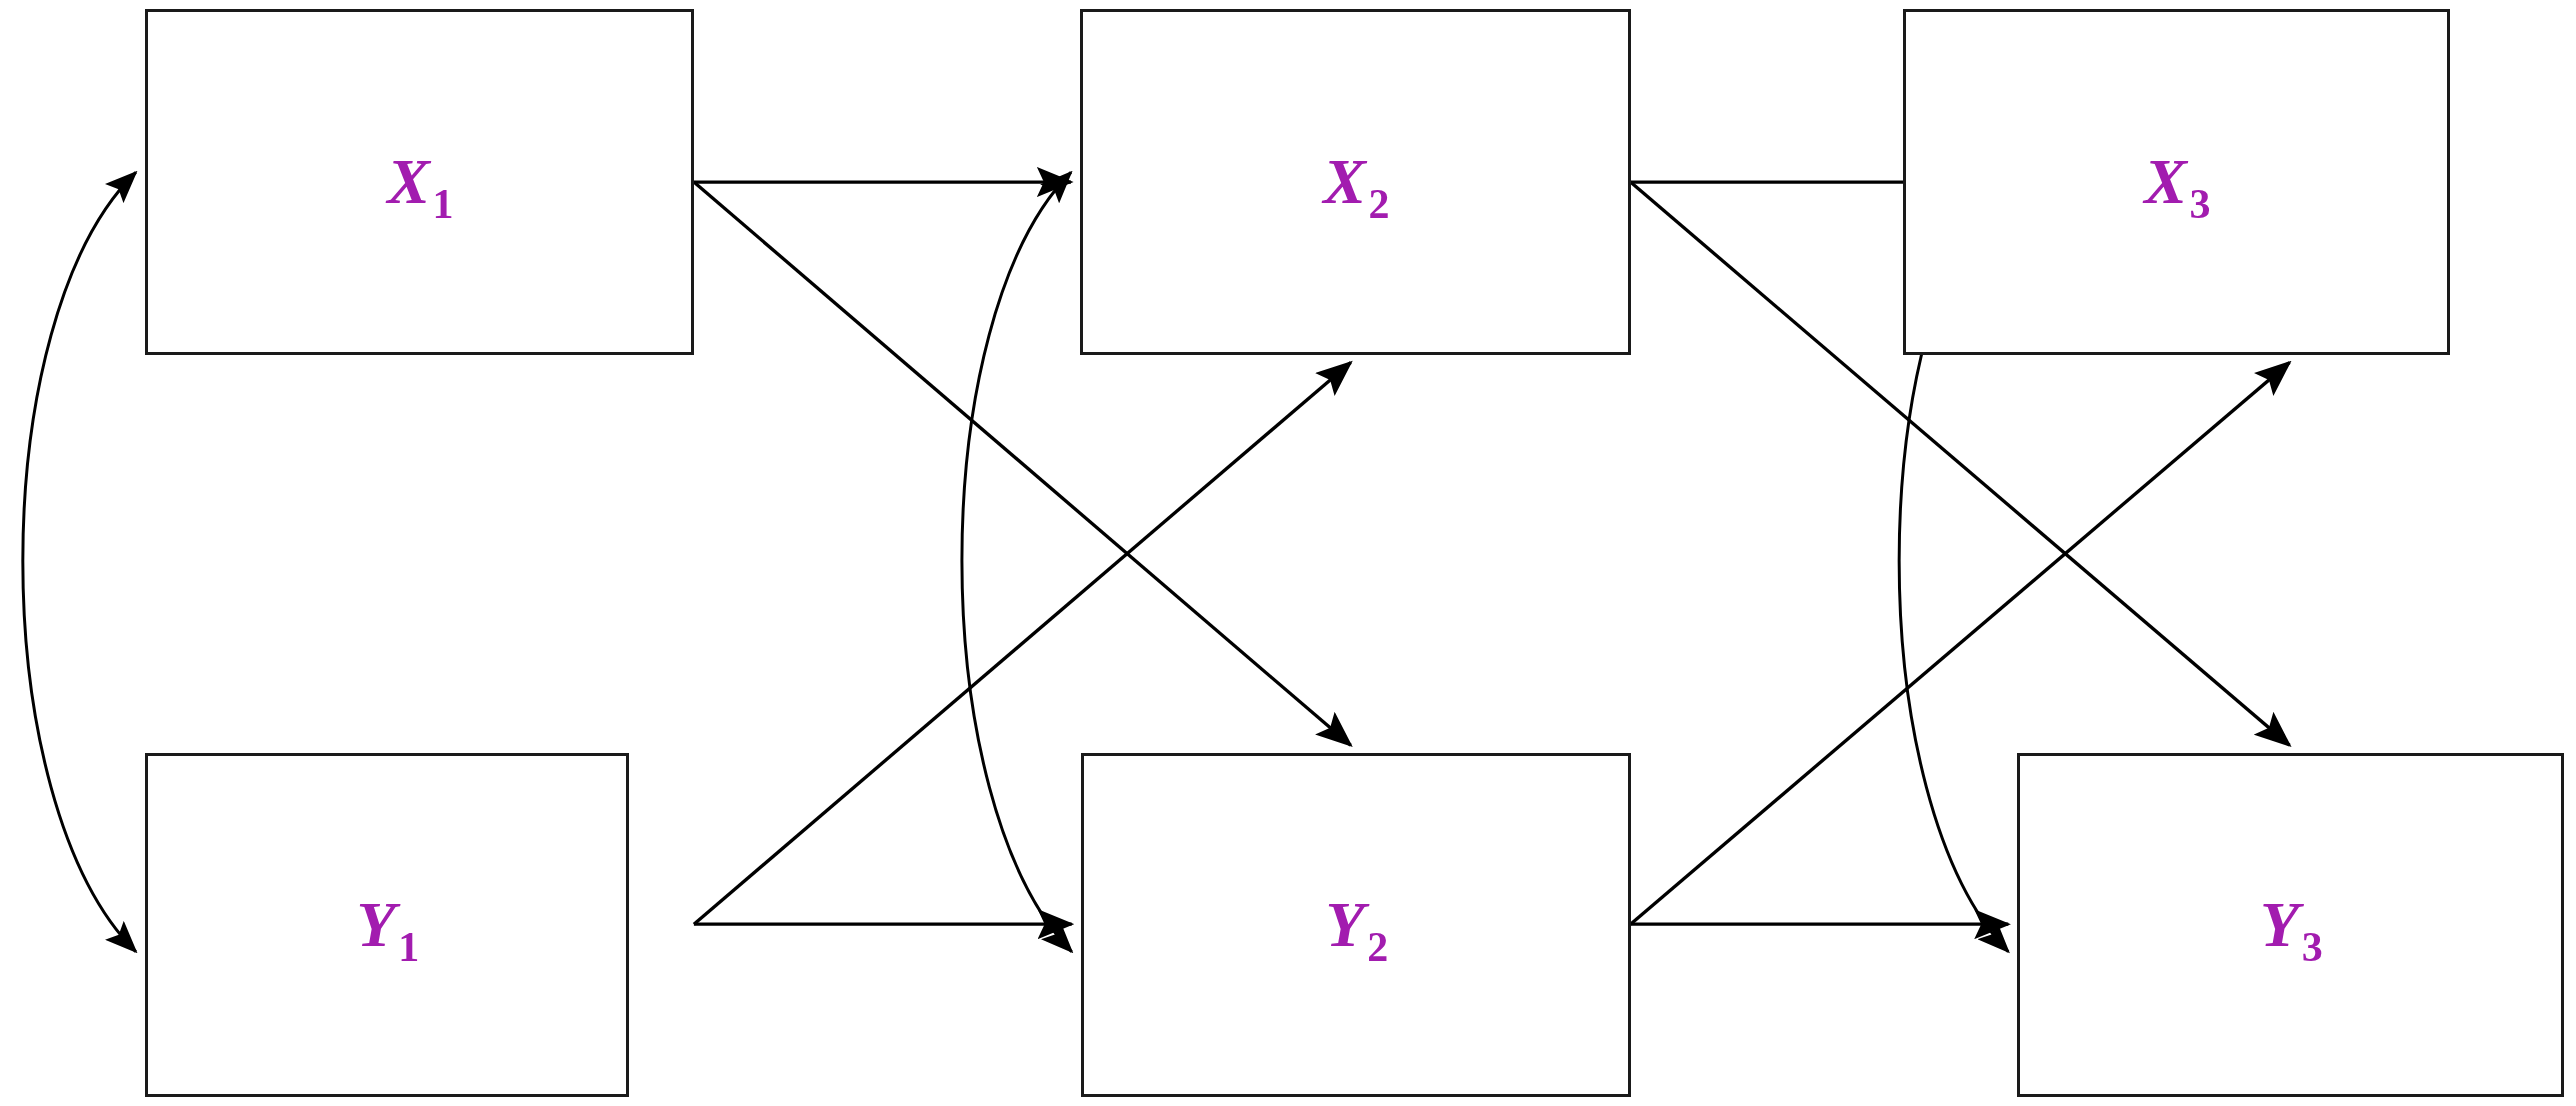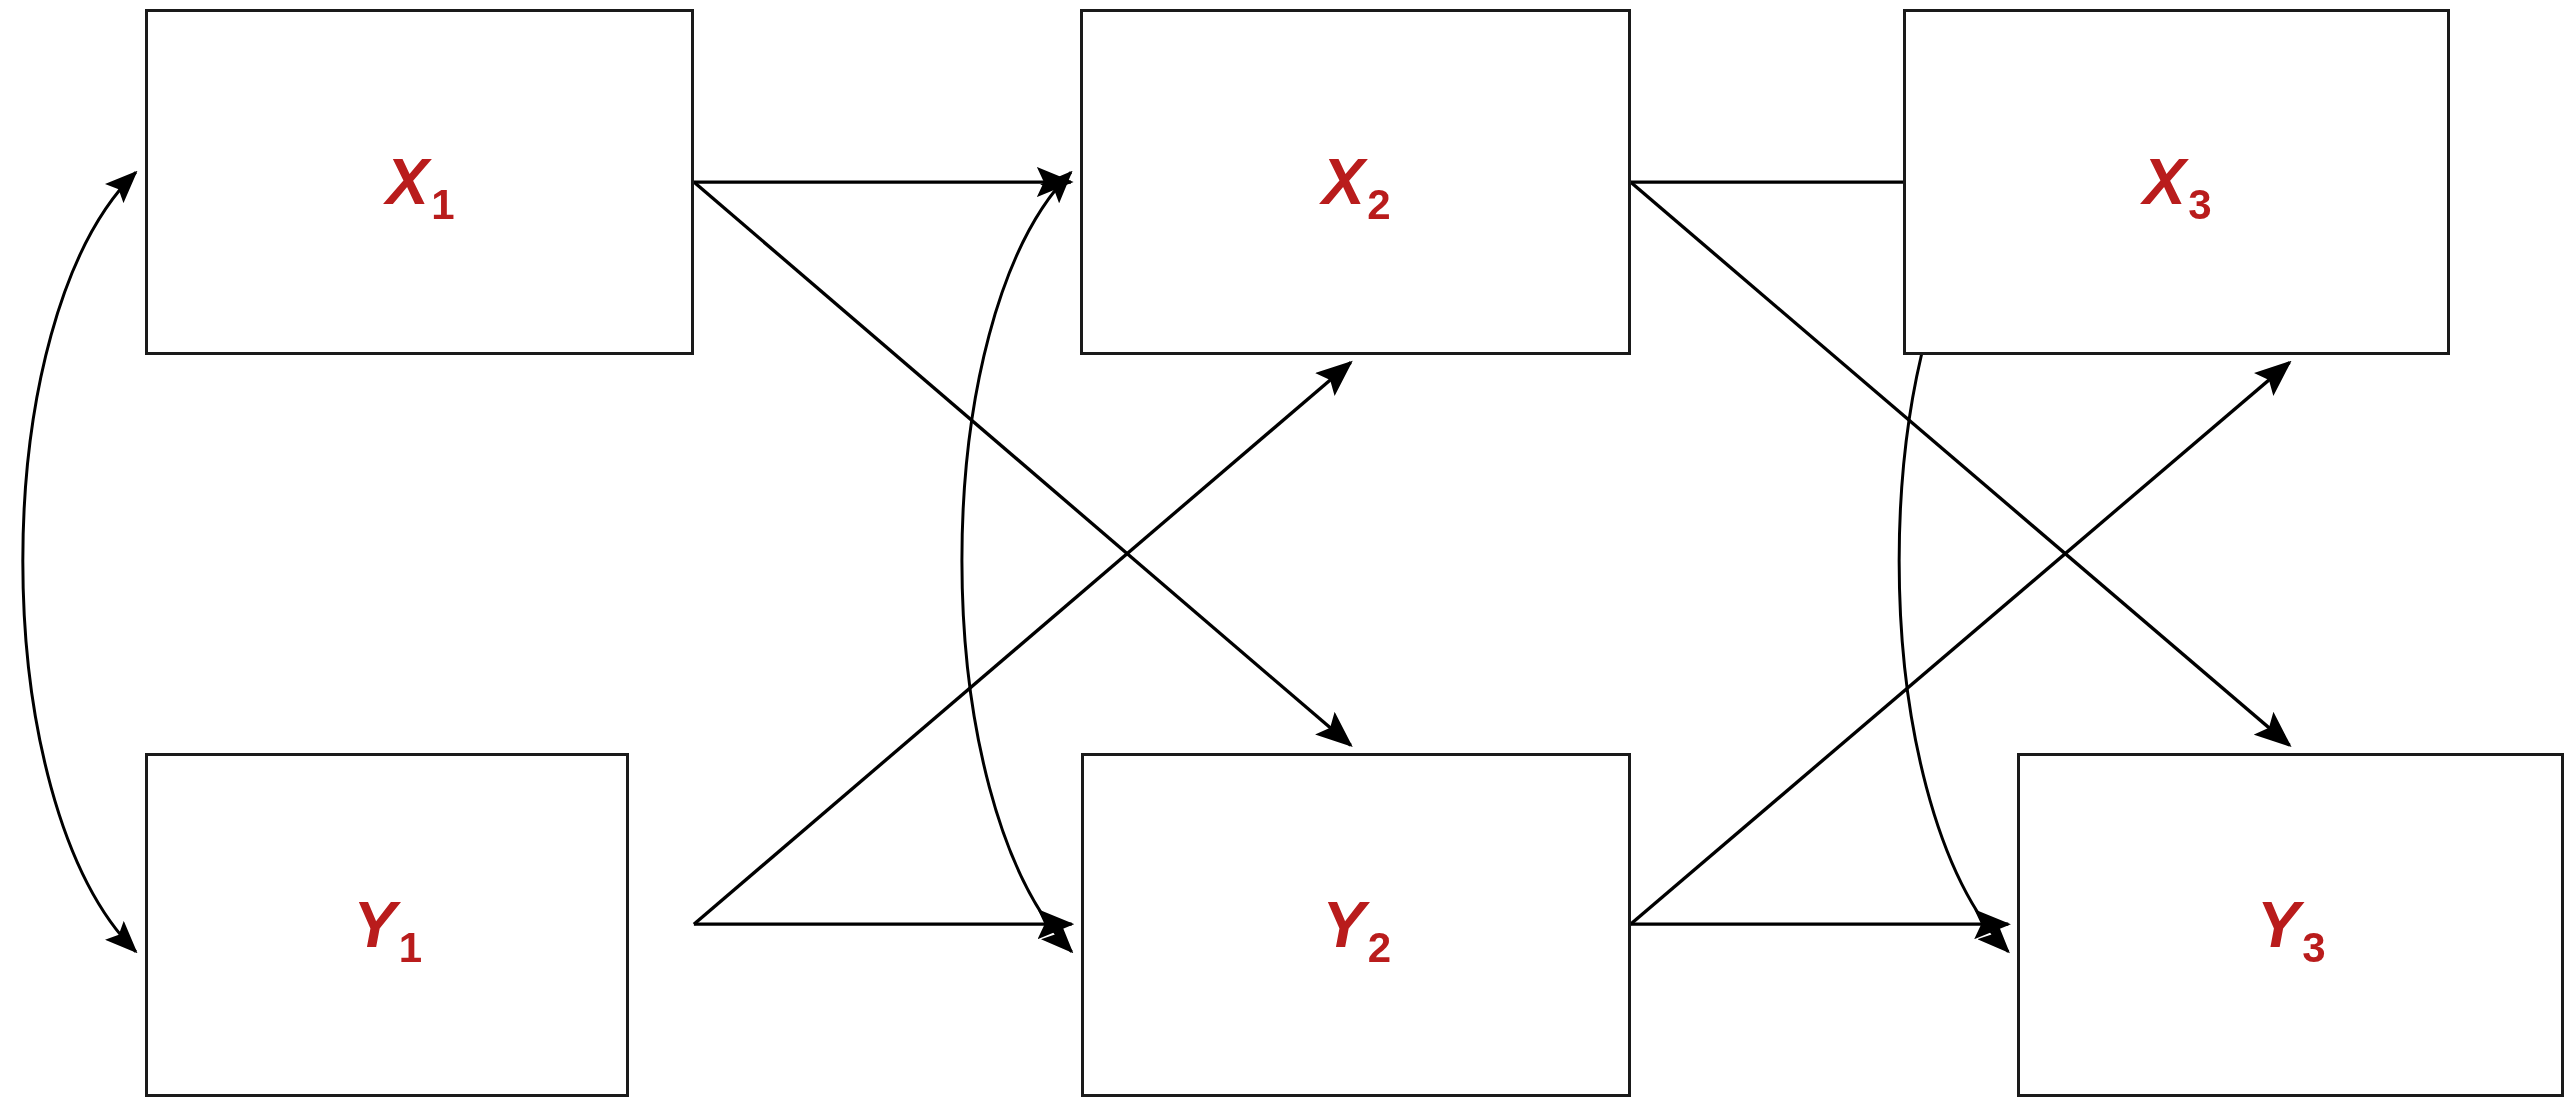--- a/index.html
+++ b/index.html
@@ -31,25 +31,25 @@
   .node-box {
     position: absolute;
     box-sizing: border-box;
     background: #ffffff;
     border: 3px solid #1a1a1a;
     display: flex;
     align-items: center;
     justify-content: center;
   }
   .node-label {
-    font-family: Liberation Sans, sans-serif;
+    font-family: Liberation Serif, serif;
     font-weight: bold;
     font-style: italic;
     font-size: 64px;
-    color: #b91c1c;
+    color: #a21caf;
     line-height: 1;
     letter-spacing: 0.4px;
     white-space: nowrap;
     user-select: none;
   }
   .node-label .sub {
     font-size: 42px;
     font-style: normal;
     font-weight: bold;
     vertical-align: baseline;

